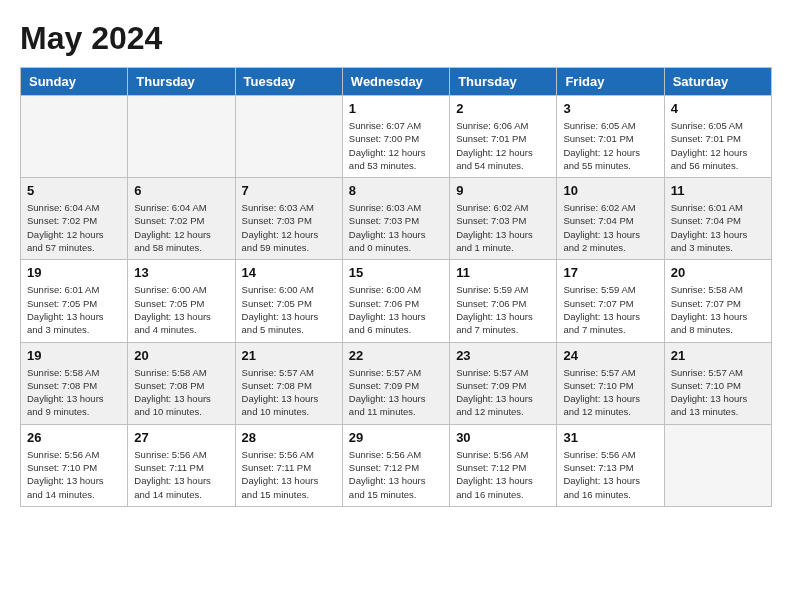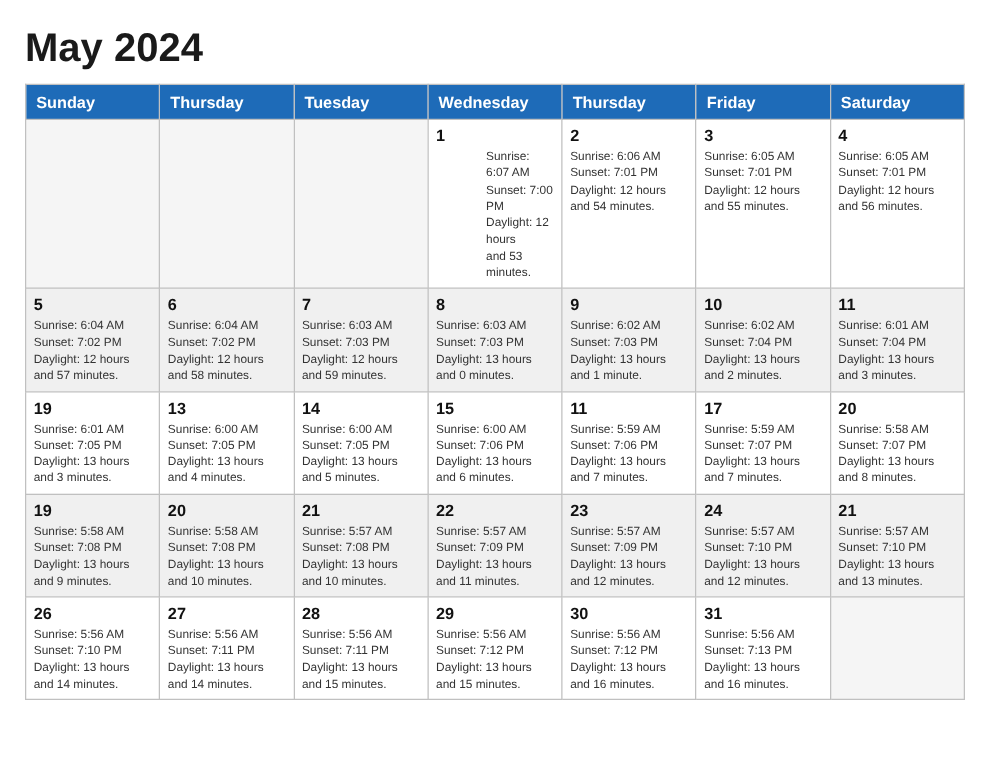--- a/index.html
+++ b/index.html
@@ -108,21 +108,21 @@
       <th>Saturday</th>
     </tr>
   </thead>
   <tbody id="calendar-body">
   <tr>
         <td class="empty"></td>
         <td class="empty"></td>
         <td class="empty"></td>
         <td>
           <div class="day-number">1</div>
-          <div class="day-info" style="white-space: pre-line; margin-left: 40px;">Sunrise: 6:07 AM
+          <div class="day-info" style="white-space: pre-line;">Sunrise: 6:07 AM
 Sunset: 7:00 PM
 Daylight: 12 hours
 and 53 minutes.</div>
         </td>
         <td>
           <div class="day-number">2</div>
           <div class="day-info" style="white-space: pre-line;">Sunrise: 6:06 AM
 Sunset: 7:01 PM
 Daylight: 12 hours
 and 54 minutes.</div>

